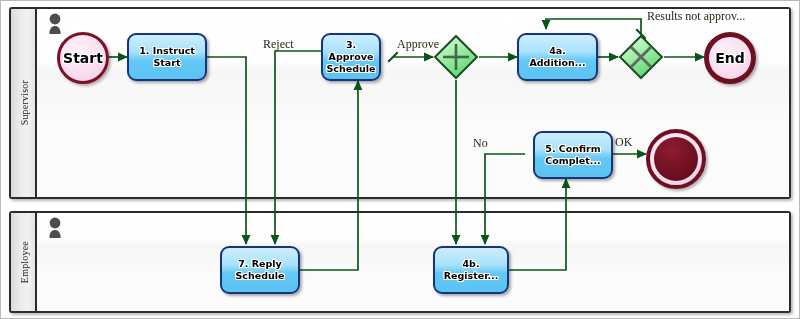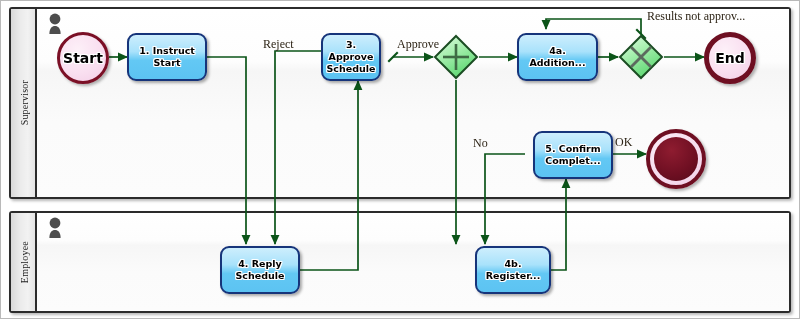--- a/index.html
+++ b/index.html
@@ -270,25 +270,25 @@
       <div>Complet...</div>
     </div>
   </div>
 
   <div class="event event-terminate" style="left:645px; top:128px; width:52px; height:52px;">
     <div class="terminate-core"></div>
   </div>
 
   <div class="node task" style="left:219px; top:245px; width:80px; height:48px;">
     <div class="task-label">
-      <div>4. Reply</div>
+      <div>7. Reply</div>
       <div>Schedule</div>
     </div>
   </div>
 
-  <div class="node task" style="left:432px; top:245px; width:76px; height:48px;margin-left:42px;">
+  <div class="node task" style="left:432px; top:245px; width:76px; height:48px;">
     <div class="task-label">
       <div>4b.</div>
       <div>Register...</div>
     </div>
   </div>
 
 </div>
 
 </body></html>

